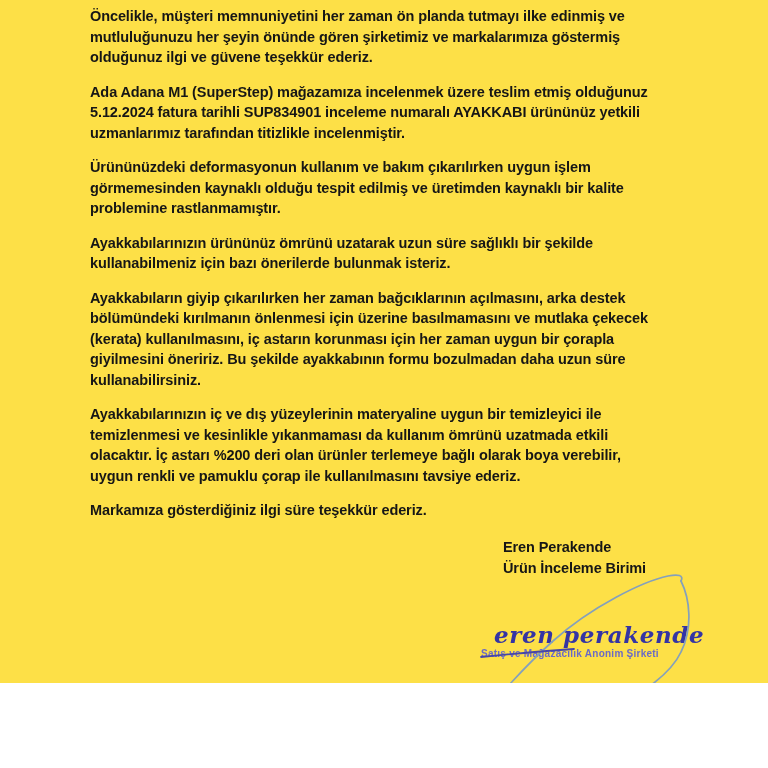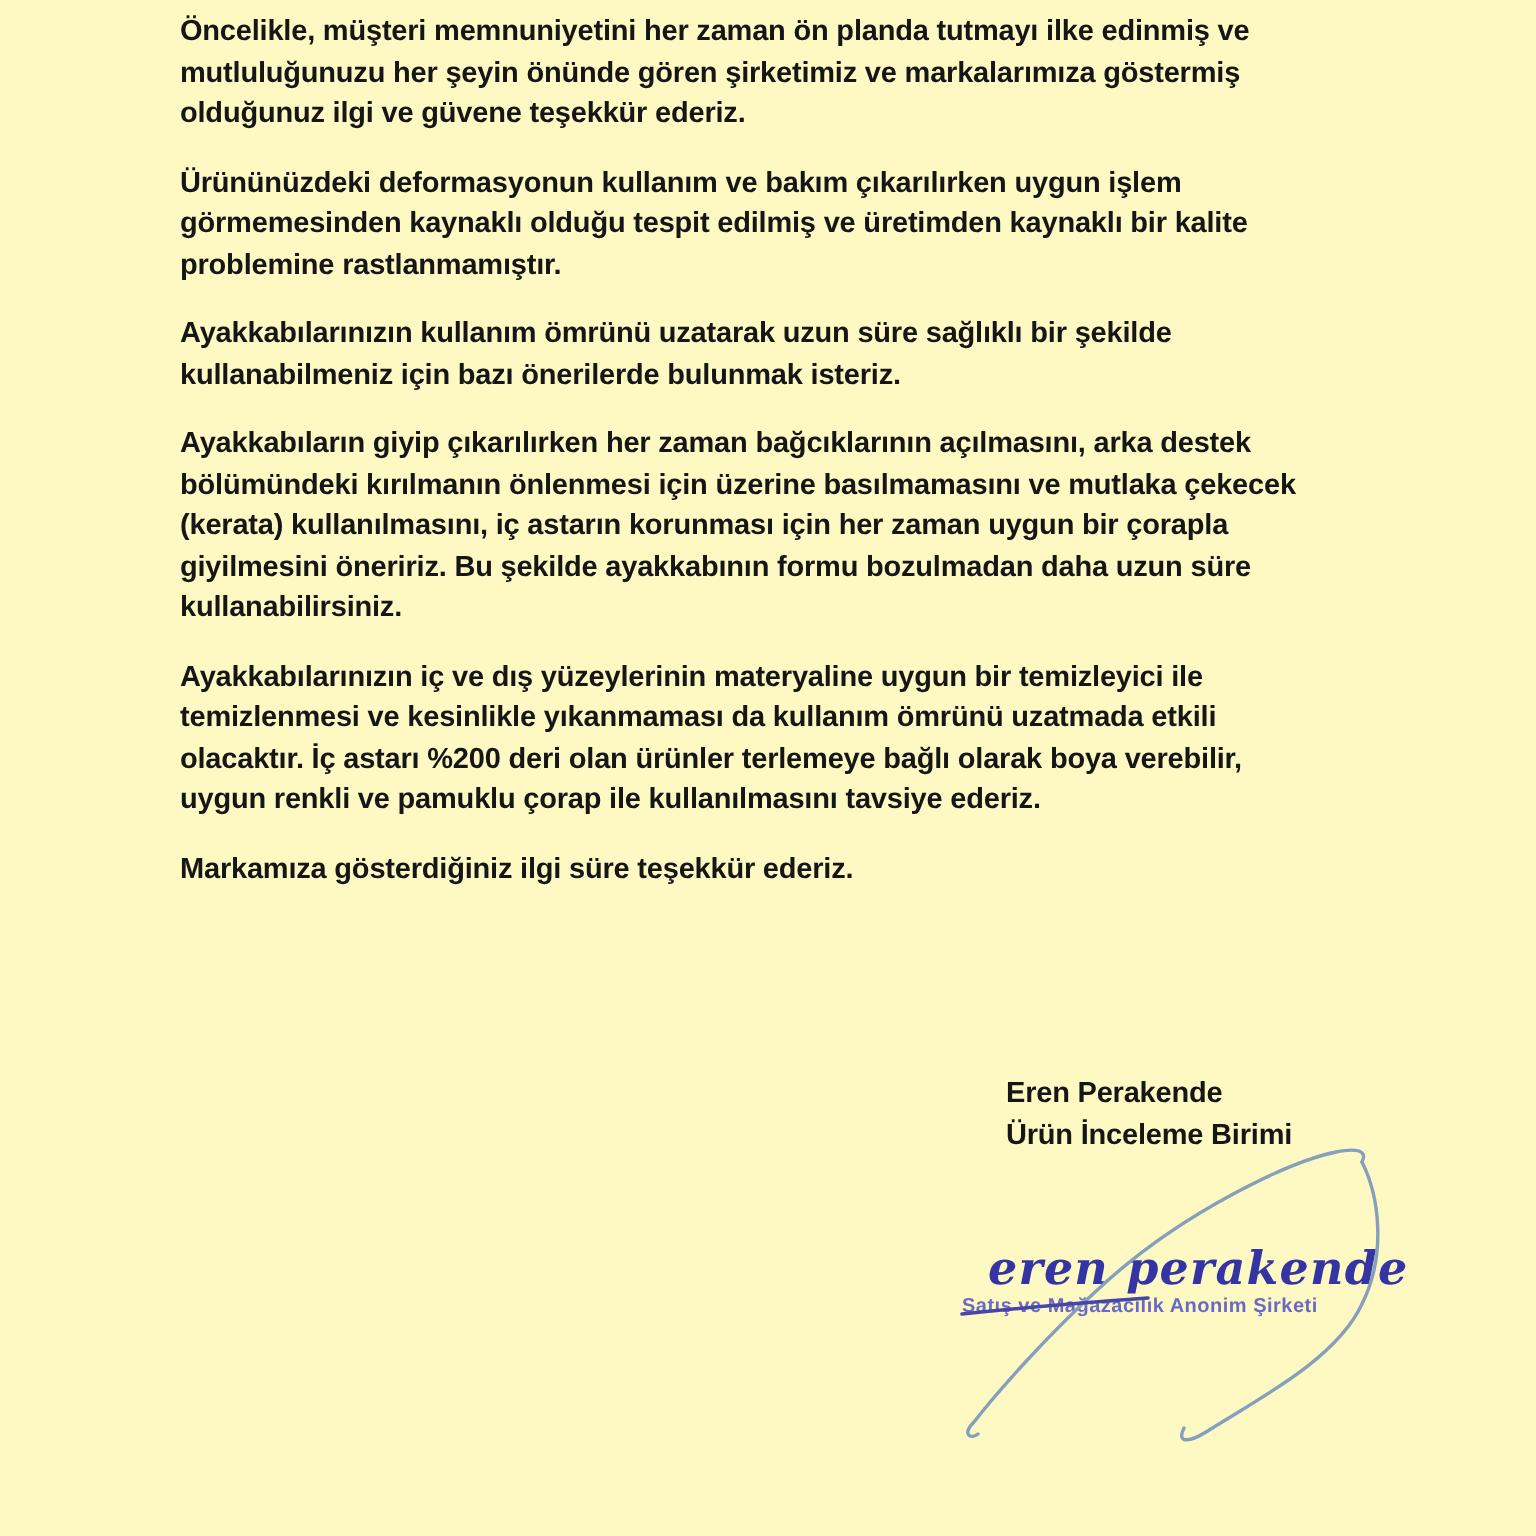--- a/index.html
+++ b/index.html
@@ -1,20 +1,20 @@
 <!DOCTYPE html>
 <html><head>
 <meta charset="utf-8">
 <style>
   html, body { margin: 0; padding: 0; background: #ffffff; }
   .page {
     position: relative;
     width: 768px;
-    height: 768px;
-    background: #fef9c3;
+    height: 683px;
+    background: #fde047;
     overflow: hidden;
     font-family: "Liberation Sans", "DejaVu Sans", sans-serif;
   }
   .letter-body {
     position: absolute;
     left: 90px;
     top: 6px;
     width: 600px;
     color: #161616;
     font-weight: bold;
@@ -71,24 +71,27 @@
 </style>
 </head>
 <body>
 
 <div class="page">
 
   <div class="letter-body">
     <div class="para">Öncelikle, müşteri memnuniyetini her zaman ön planda tutmayı ilke edinmiş ve
 mutluluğunuzu her şeyin önünde gören şirketimiz ve markalarımıza göstermiş
 olduğunuz ilgi ve güvene teşekkür ederiz.</div>
+    <div class="para">Ada Adana M1 (SuperStep) mağazamıza incelenmek üzere teslim etmiş olduğunuz
+5.12.2024 fatura tarihli SUP834901 inceleme numaralı AYAKKABI ürününüz yetkili
+uzmanlarımız tarafından titizlikle incelenmiştir.</div>
     <div class="para">Ürününüzdeki deformasyonun kullanım ve bakım çıkarılırken uygun işlem
 görmemesinden kaynaklı olduğu tespit edilmiş ve üretimden kaynaklı bir kalite
 problemine rastlanmamıştır.</div>
-    <div class="para">Ayakkabılarınızın kullanım ömrünü uzatarak uzun süre sağlıklı bir şekilde
+    <div class="para">Ayakkabılarınızın ürününüz ömrünü uzatarak uzun süre sağlıklı bir şekilde
 kullanabilmeniz için bazı önerilerde bulunmak isteriz.</div>
     <div class="para">Ayakkabıların giyip çıkarılırken her zaman bağcıklarının açılmasını, arka destek
 bölümündeki kırılmanın önlenmesi için üzerine basılmamasını ve mutlaka çekecek
 (kerata) kullanılmasını, iç astarın korunması için her zaman uygun bir çorapla
 giyilmesini öneririz. Bu şekilde ayakkabının formu bozulmadan daha uzun süre
 kullanabilirsiniz.</div>
     <div class="para">Ayakkabılarınızın iç ve dış yüzeylerinin materyaline uygun bir temizleyici ile
 temizlenmesi ve kesinlikle yıkanmaması da kullanım ömrünü uzatmada etkili
 olacaktır. İç astarı %200 deri olan ürünler terlemeye bağlı olarak boya verebilir,
 uygun renkli ve pamuklu çorap ile kullanılmasını tavsiye ederiz.</div>

